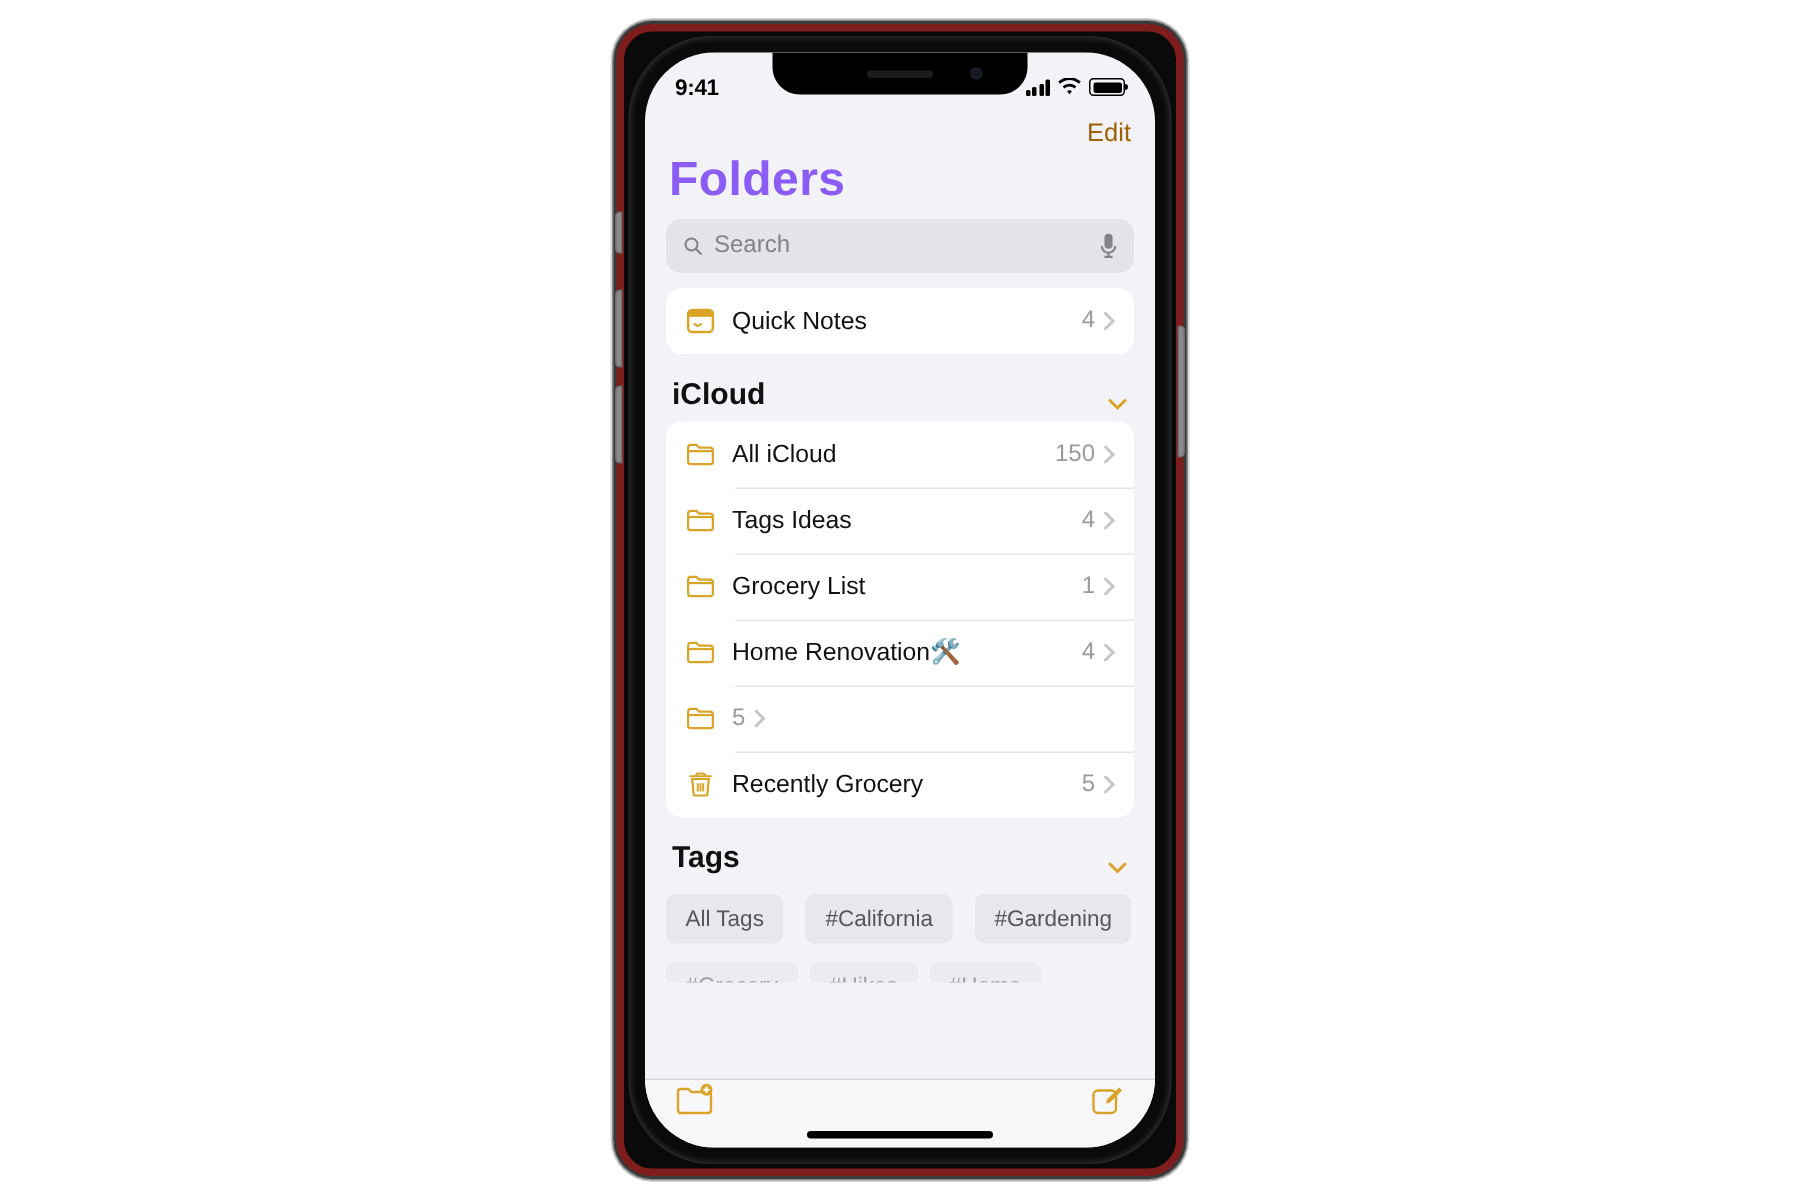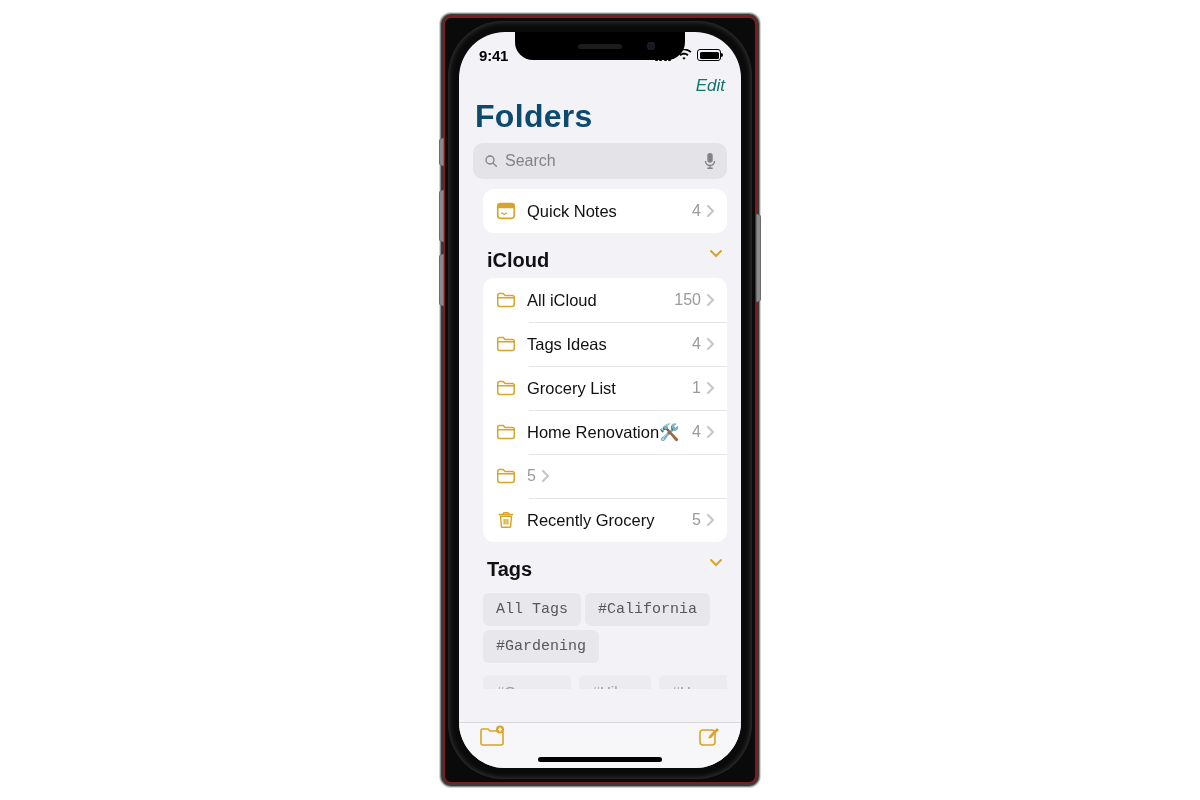--- a/index.html
+++ b/index.html
@@ -10,25 +10,25 @@
     font-family: -apple-system, "SF Pro Text", "Helvetica Neue", Arial, sans-serif;
     display: flex;
     align-items: center;
     justify-content: center;
     overflow: hidden;
   }
 
   
   .phone {
     position: relative;
-    width: 314px;
+    width: 378px;
     height: 768px;
-    border-radius: 8px;
+    border-radius: 24px;
     background: #0a0a0a;
-    border: 2px solid #7f1d1d;
+    border: 5px solid #7f1d1d;
     box-shadow:
       0 0 0 2px #3a3a3a,
       0 0 0 3px #8b8b8b,
       0 0 0 4px #d6d6d6;
   }
   .phone::after { 
     content:"";
     position:absolute;
     inset:3px;
     border-radius:55px;
@@ -127,47 +127,45 @@
     padding-top:40px;
     display:flex;
     flex-direction:column;
   }
   .nav {
     padding:4px 16px 0 16px;
     text-align:right;
   }
   .nav .edit {
     font-size:17px;
-    color:#0f766e;
-    font-style:italic;
+    color:#a16207;
   }
   h1.title {
     font-size:32px;
     font-weight:700;
     letter-spacing:.3px;
     padding:2px 16px 6px 16px;
-    color:#0c4a6e;
+    color:#8b5cf6;
   }
   .search {
     margin:2px 14px 10px 14px;
     height:36px;
     background:#e3e3e8;
     border-radius:10px;
     display:flex; align-items:center;
     padding:16px 10px;
     color:#838387;
   }
   .search .sicon{ width:16px; height:16px; margin-right:6px;}
   .search .placeholder{ flex:1; font-size:16px; }
   .search .mic{ width:14px; height:18px;}
   .scroll {
     flex:1;
     overflow:hidden;
     padding:0 14px 0 14px;
-    margin-left:10px;
   }
 
   .card {
     background:#fff;
     border-radius:11px;
     overflow:hidden;
   }
   .row {
     display:flex;
     align-items:center;
@@ -182,36 +180,35 @@
     height:1px;
     background:#e5e5ea;
   }
   .row .ficon{ width:22px; height:22px; margin-right:10px; flex:none;}
   .row .label{ flex:1; font-size:16.5px; color:#111; }
   .row .count{ font-size:16px; color:#9a9a9f; margin-right:6px;}
   .row .chev{ width:8px; height:12px; flex:none;}
 
   .section-header {
     display:flex;
-    align-items:flex-start;
+    align-items:flex-end;
     justify-content:space-between;
     padding:16px 4px 6px 4px;
   }
   .section-header .stitle {
     font-size:20px;
     font-weight:700;
     color:#111;
   }
 
   .tags-wrap {
     display:flex;
     flex-wrap:wrap;
-    gap:4px;
+    gap:15px;
     padding:6px 0 0 0;
-    font-family:Liberation Mono, monospace;
   }
   .tag {
     background:#e7e7ec;
     color:#57575b;
     font-size:15px;
     padding:8px 13px;
     border-radius:6px;
   }
   .tags-cut {
     position:relative;

